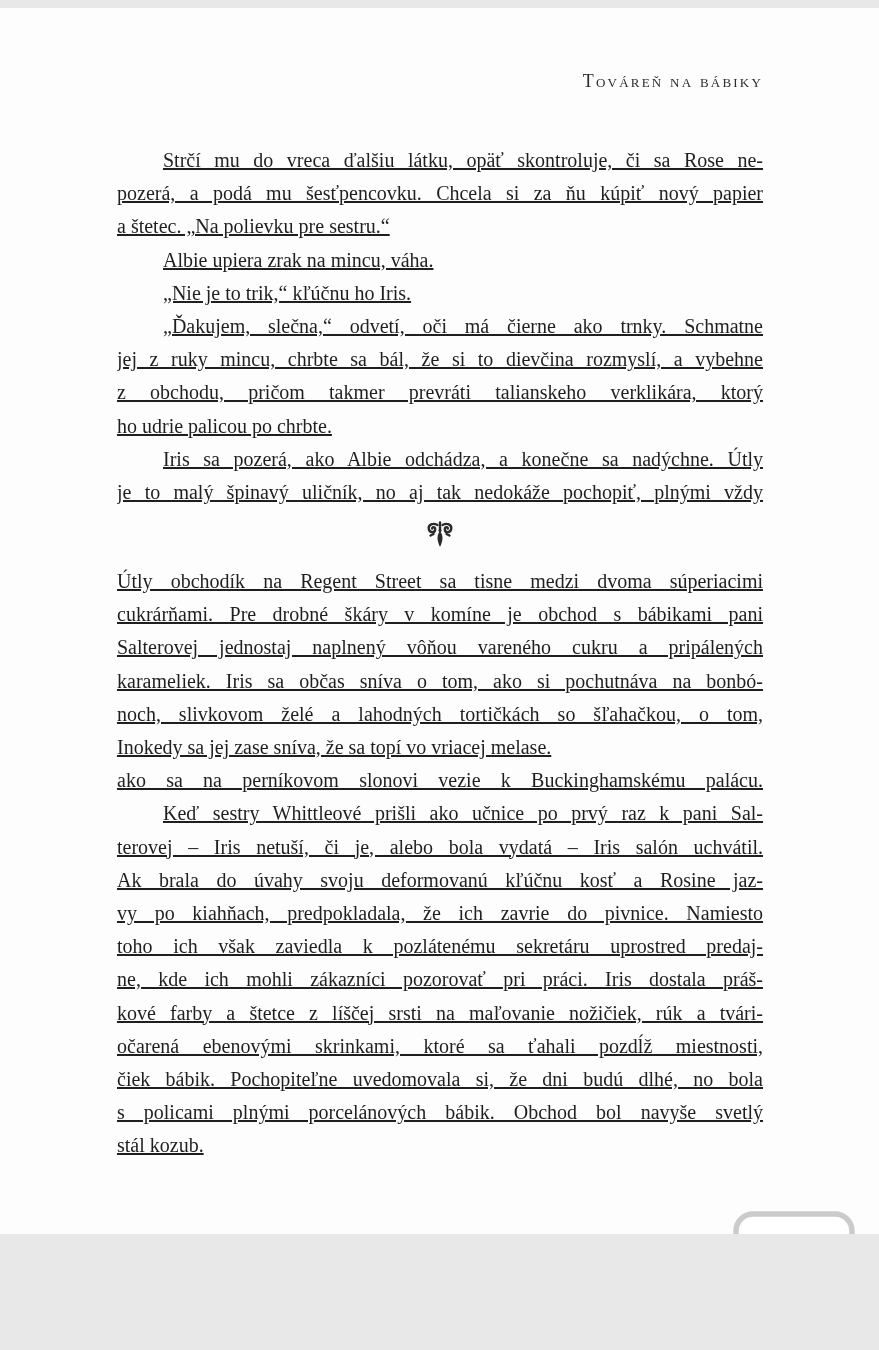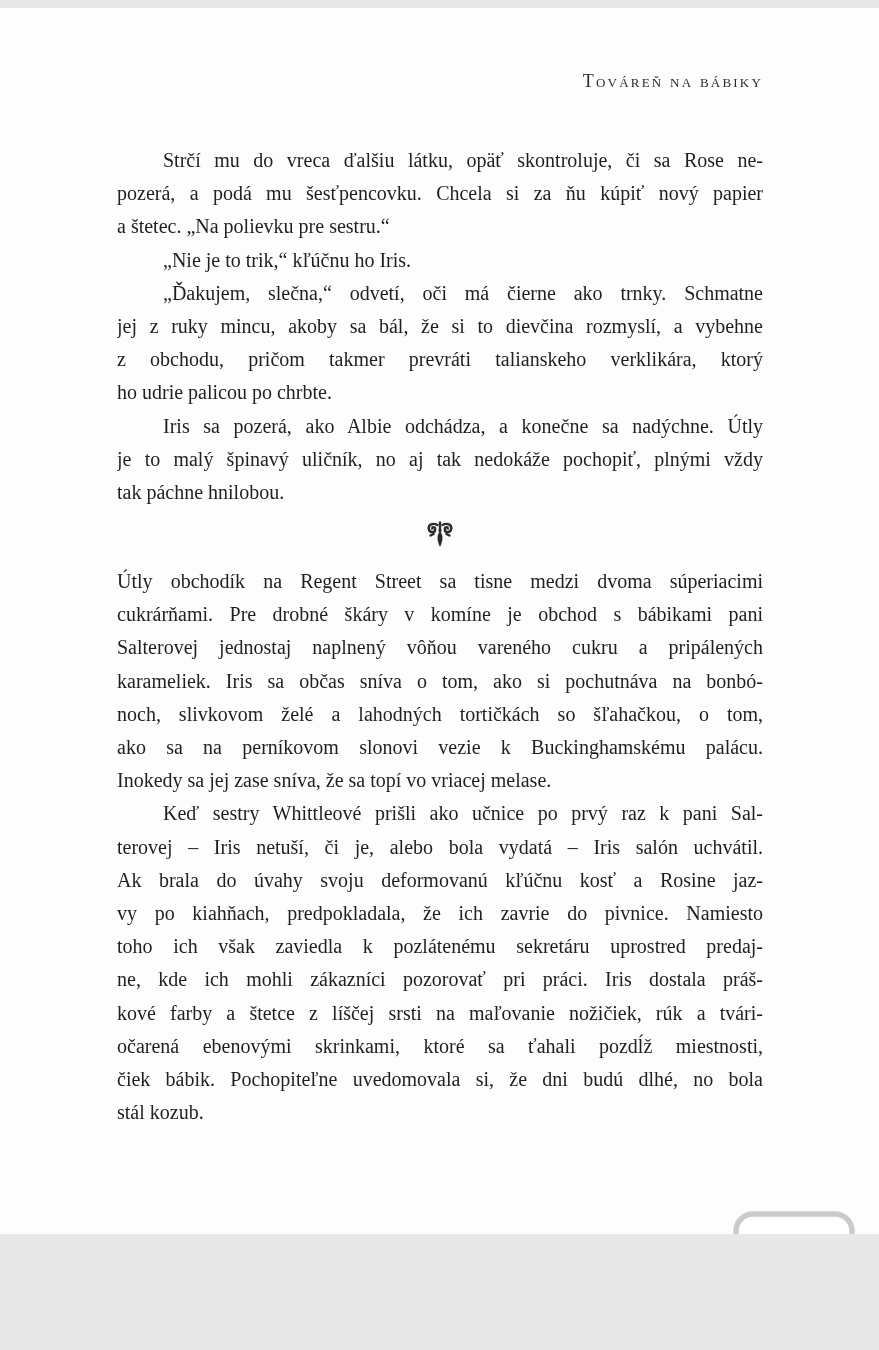--- a/index.html
+++ b/index.html
@@ -22,21 +22,21 @@
     letter-spacing: 2.2px;
     color: #2a2a2a;
     white-space: nowrap;
   }
   .text-block {
     position: absolute;
     left: 117px;
     top: 136px;
     width: 646px;
   }
-  .para { margin: 0; padding: 0; }
+  .para { margin: 0; padding: 0; text-decoration: underline; }
   .line {
     font-size: 20px;
     line-height: 33.2px;
     height: 33.2px;
     text-align: justify;
     text-align-last: justify;
     white-space: normal;
     overflow: hidden;
   }
   .line.last { text-align-last: left; }
@@ -74,36 +74,38 @@
   <div class="running-header">Továreň na bábiky</div>
 
   <div class="text-block">
 
     <div class="para">
       <div class="line indent">Strčí mu do vreca ďalšiu látku, opäť skontroluje, či sa Rose ne-</div>
       <div class="line">pozerá, a podá mu šesťpencovku. Chcela si za ňu kúpiť nový papier</div>
       <div class="line last">a štetec. „Na polievku pre sestru.“</div>
     </div>
 
+    <div class="para">
+      <div class="line indent last">Albie upiera zrak na mincu, váha.</div>
+    </div>
 
     <div class="para">
       <div class="line indent last">„Nie je to trik,“ kľúčnu ho Iris.</div>
     </div>
 
     <div class="para">
       <div class="line indent">„Ďakujem, slečna,“ odvetí, oči má čierne ako trnky. Schmatne</div>
-      <div class="line">jej z ruky mincu, akoby sa bál, že si to dievčina rozmyslí, a vybehne</div>
+      <div class="line">jej z ruky mincu, chrbte sa bál, že si to dievčina rozmyslí, a vybehne</div>
       <div class="line">z obchodu, pričom takmer prevráti talianskeho verklikára, ktorý</div>
       <div class="line last">ho udrie palicou po chrbte.</div>
     </div>
 
     <div class="para">
       <div class="line indent">Iris sa pozerá, ako Albie odchádza, a konečne sa nadýchne. Útly</div>
       <div class="line">je to malý špinavý uličník, no aj tak nedokáže pochopiť, plnými vždy</div>
-      <div class="line last">tak páchne hnilobou.</div>
     </div>
 
     <div class="section-break">
       <span>
         <svg width="32" height="30" viewBox="0 0 32 30" aria-hidden="true">
           <g fill="none" stroke="#2b2b2b" stroke-width="2.4" stroke-linecap="round">
             <path d="M13.5 5 C 9 2.5, 4 4.5, 4.8 9 C 5.5 13, 11 13.2, 11.2 9.4 C 11.3 6.6, 8 6.4, 8.2 8.6"></path>
             <path d="M18.5 5 C 23 2.5, 28 4.5, 27.2 9 C 26.5 13, 21 13.2, 20.8 9.4 C 20.7 6.6, 24 6.4, 23.8 8.6"></path>
             <path d="M16 2.5 L 16 9.5"></path>
             <path d="M6.5 15.5 L 9.5 14"></path>
@@ -114,34 +116,35 @@
         </svg>
       </span>
     </div>
 
     <div class="para">
       <div class="line">Útly obchodík na Regent Street sa tisne medzi dvoma súperiacimi</div>
       <div class="line">cukrárňami. Pre drobné škáry v komíne je obchod s bábikami pani</div>
       <div class="line">Salterovej jednostaj naplnený vôňou vareného cukru a pripálených</div>
       <div class="line">karameliek. Iris sa občas sníva o tom, ako si pochutnáva na bonbó-</div>
       <div class="line">noch, slivkovom želé a lahodných tortičkách so šľahačkou, o tom,</div>
+      <div class="line last">Inokedy sa jej zase sníva, že sa topí vo vriacej melase.</div>
       <div class="line">ako sa na perníkovom slonovi vezie k Buckinghamskému palácu.</div>
-      <div class="line last">Inokedy sa jej zase sníva, že sa topí vo vriacej melase.</div>
     </div>
 
     <div class="para">
       <div class="line indent">Keď sestry Whittleové prišli ako učnice po prvý raz k pani Sal-</div>
       <div class="line">terovej – Iris netuší, či je, alebo bola vydatá – Iris salón uchvátil.</div>
       <div class="line">Ak brala do úvahy svoju deformovanú kľúčnu kosť a Rosine jaz-</div>
       <div class="line">vy po kiahňach, predpokladala, že ich zavrie do pivnice. Namiesto</div>
       <div class="line">toho ich však zaviedla k pozlátenému sekretáru uprostred predaj-</div>
       <div class="line">ne, kde ich mohli zákazníci pozorovať pri práci. Iris dostala práš-</div>
       <div class="line">kové farby a štetce z líščej srsti na maľovanie nožičiek, rúk a tvári-</div>
       <div class="line">očarená ebenovými skrinkami, ktoré sa ťahali pozdĺž miestnosti,</div>
       <div class="line">čiek bábik. Pochopiteľne uvedomovala si, že dni budú dlhé, no bola</div>
+      <div class="line">s policami plnými porcelánových bábik. Obchod bol navyše svetlý</div>
       <div class="line last">stál kozub.</div>
     </div>
 
   </div>
 
   <div class="watermark">
     <svg width="122" height="118" viewBox="0 0 122 118" aria-hidden="true">
       <rect x="3" y="3" width="116" height="112" rx="17" fill="#ffffff" stroke="#cbcbcb" stroke-width="5.5"></rect>
       <g fill="#dbdbdb">
         <rect x="27" y="24" width="74" height="16" rx="8"></rect>

